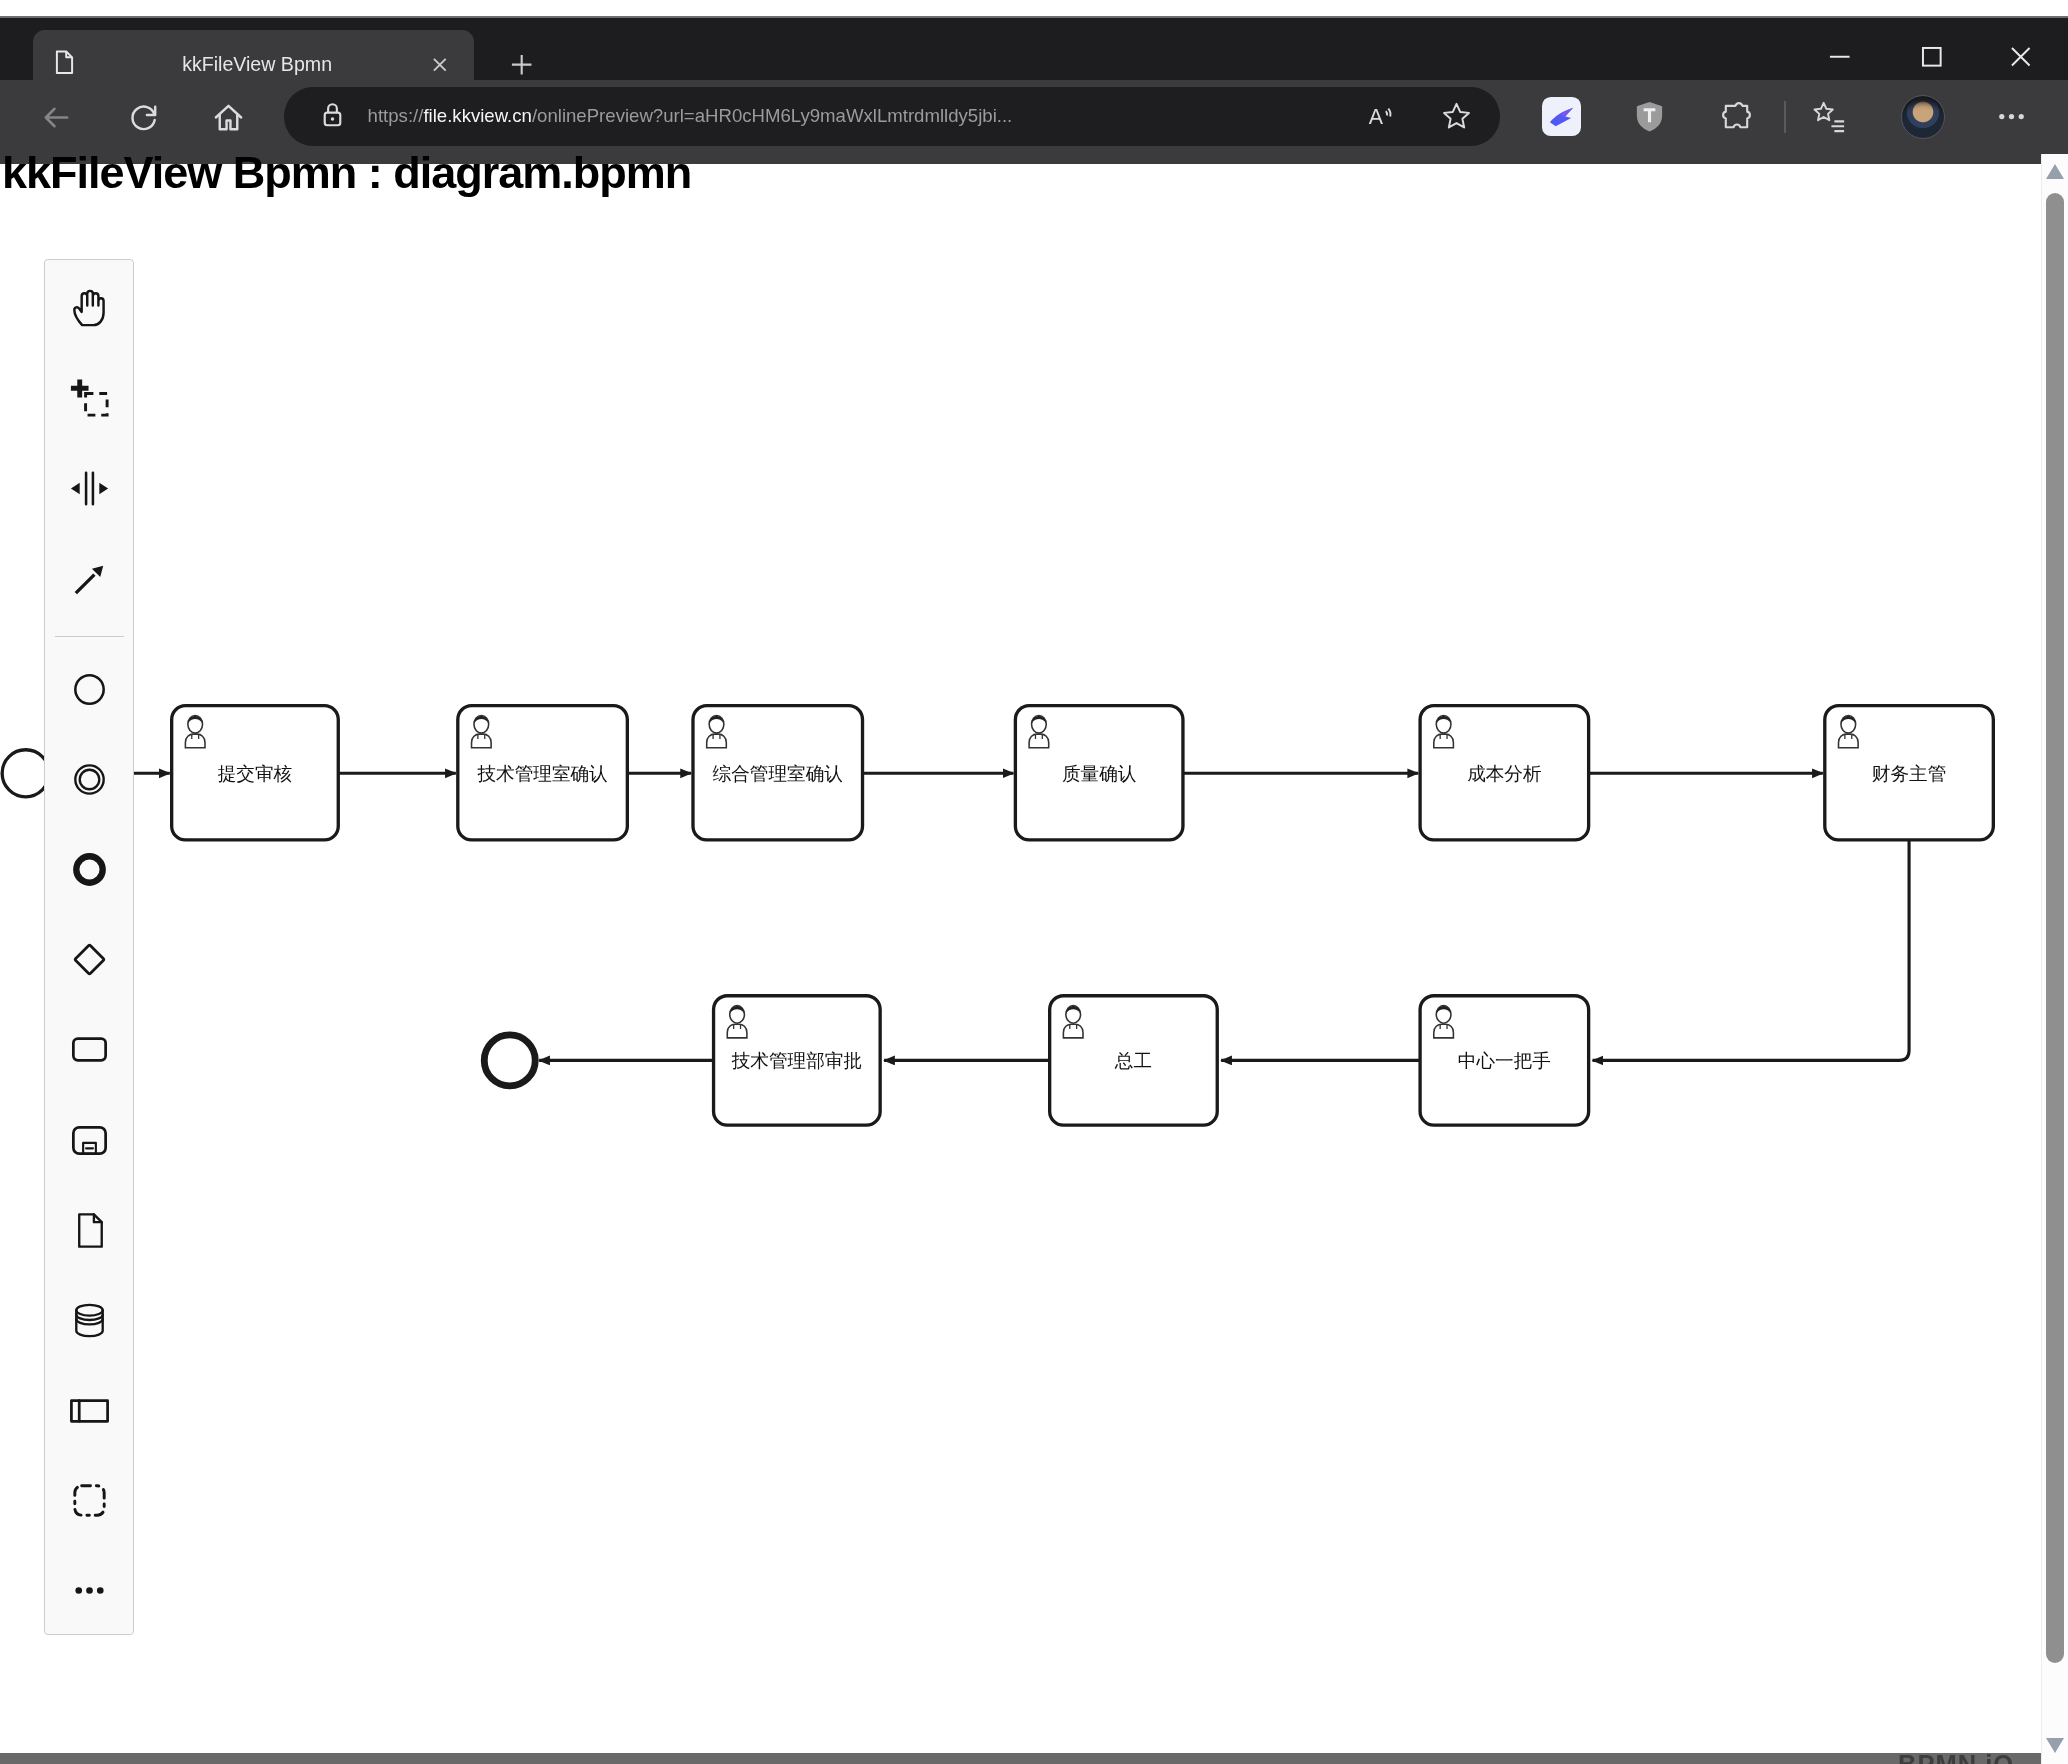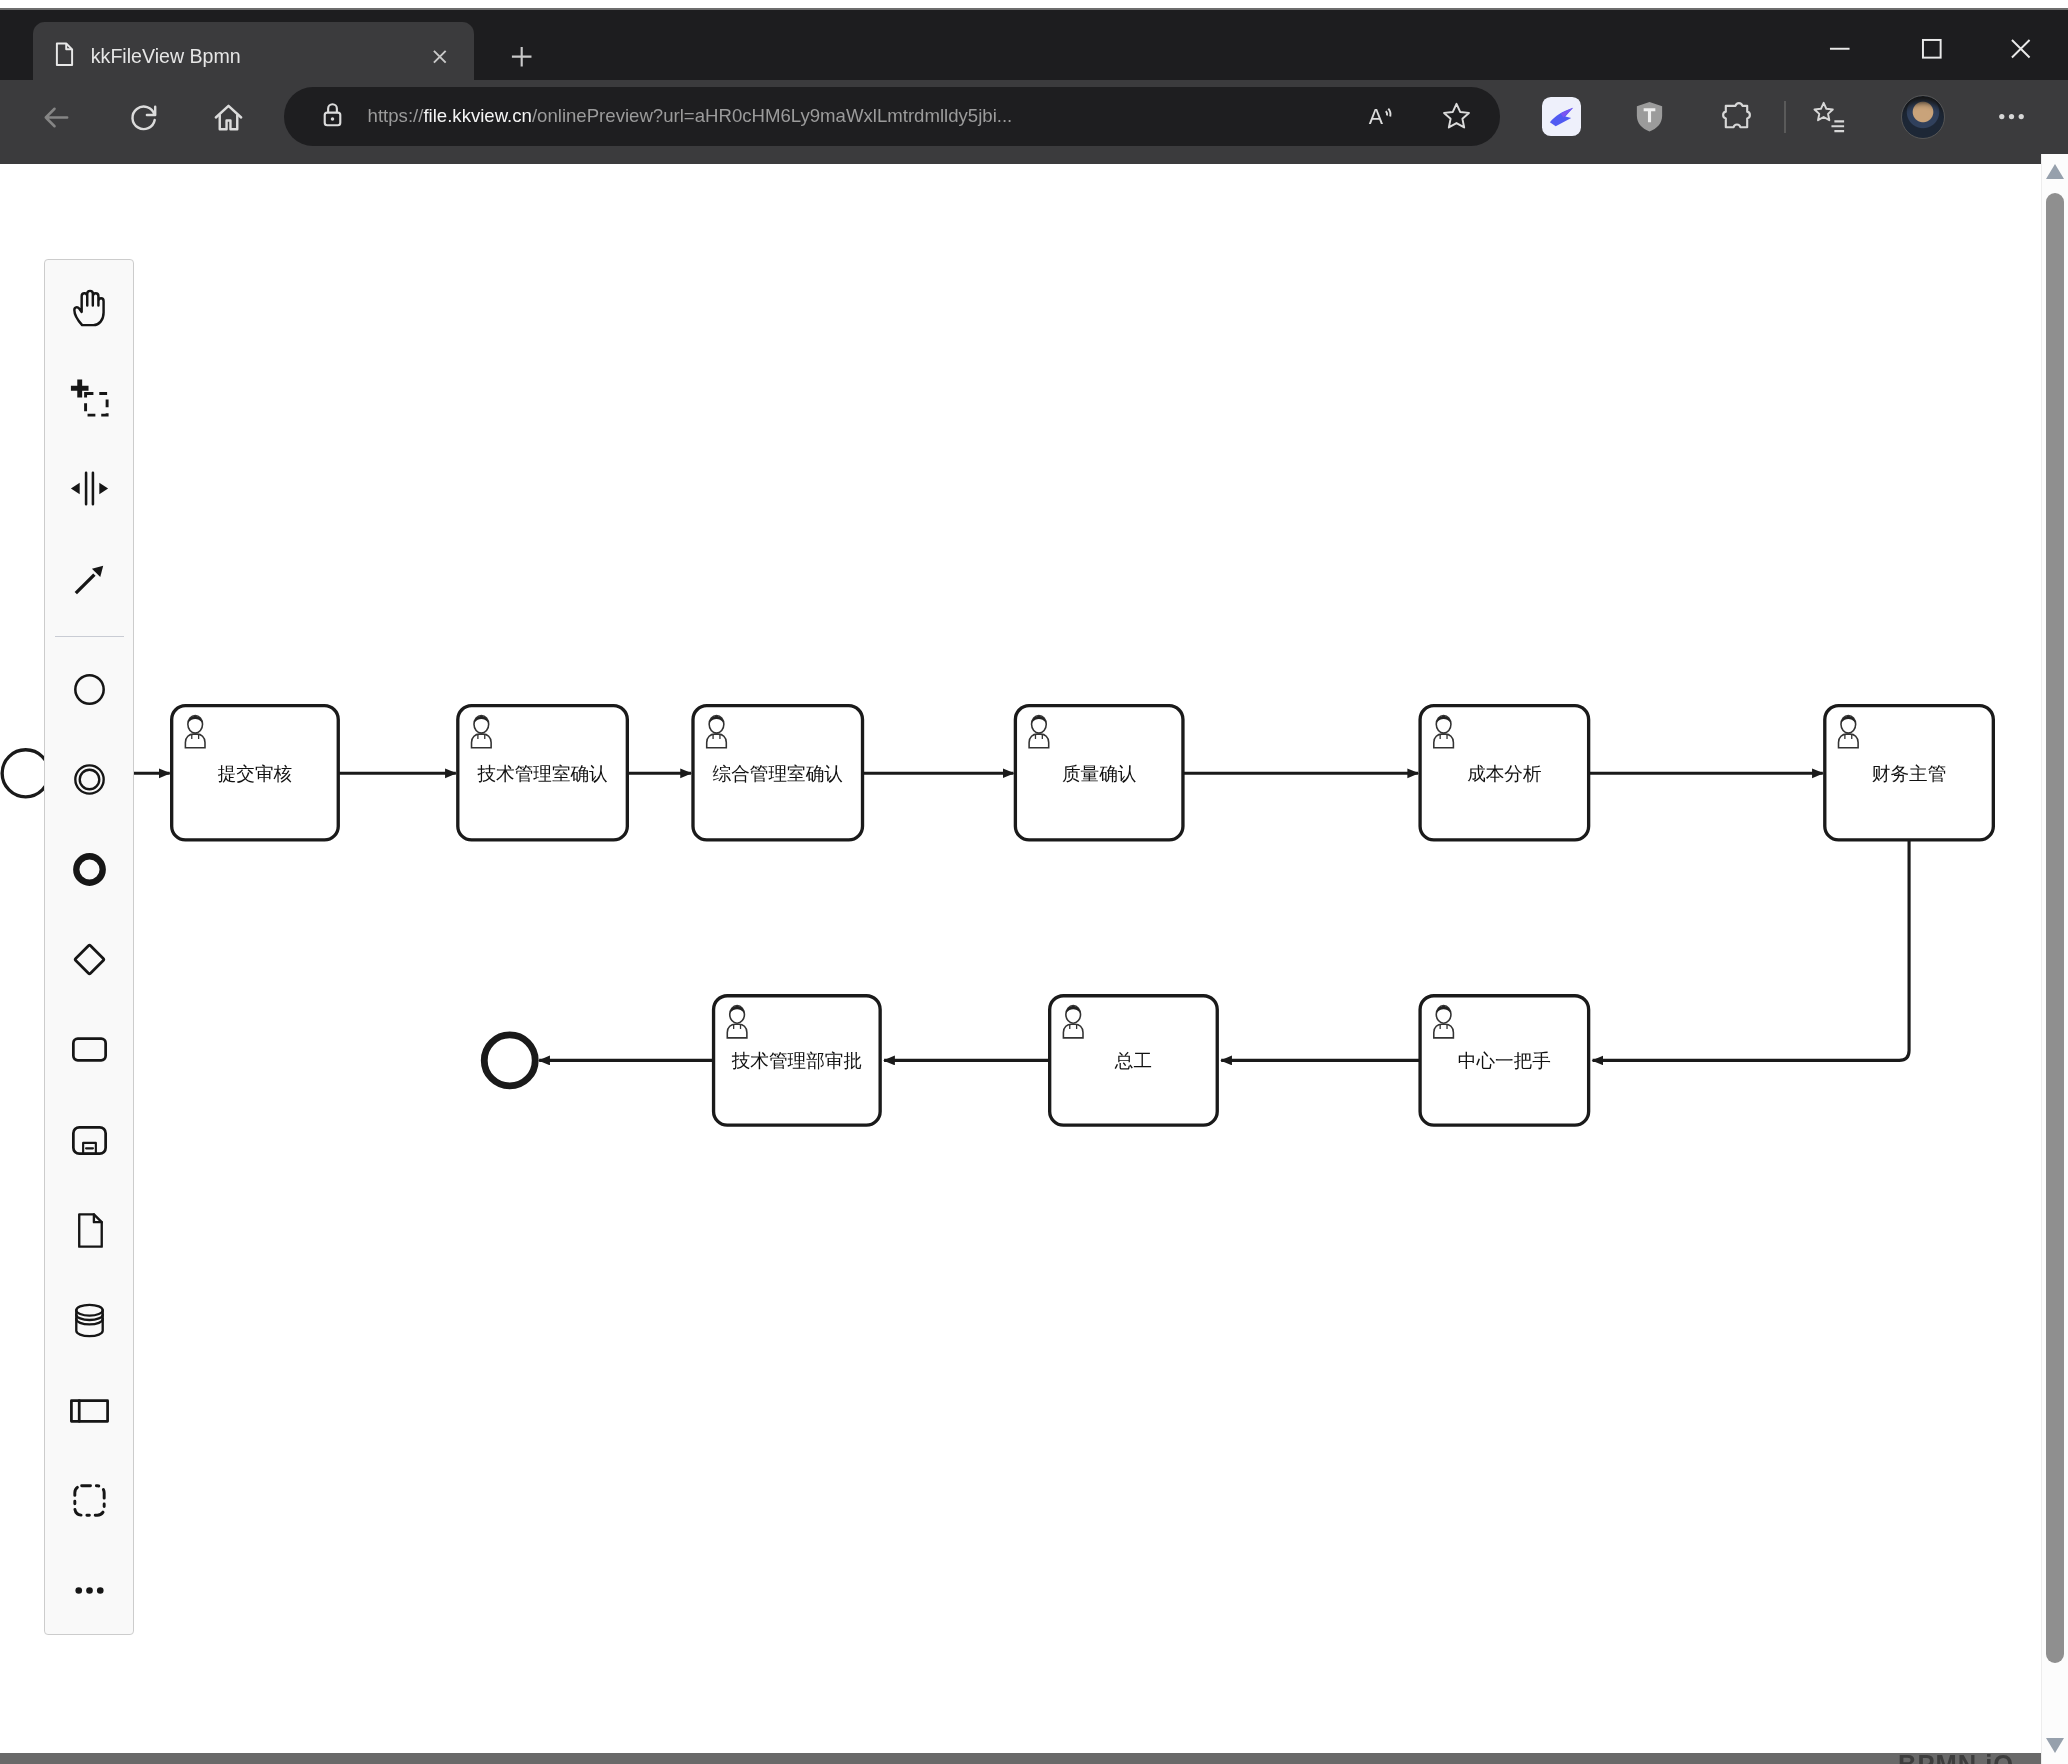--- a/index.html
+++ b/index.html
@@ -1,21 +1,21 @@
 <!DOCTYPE html>
 <html><head>
 <meta charset="utf-8">
 <style>
   * { box-sizing: border-box; margin:0; padding:0; }
   html,body { width:2068px; height:1764px; overflow:hidden; }
   body { font-family:"Liberation Sans", sans-serif; }
   .screen { position:relative; width:2068px; height:1764px; background:#fff; overflow:hidden; }
 
   
-  .titlebar { position:absolute; left:0; top:8px; width:2068px; height:80px; background:#1d1d1f; border-top:2px solid #6e6e6e; }
+  .titlebar { position:absolute; left:0; top:16px; width:2068px; height:80px; background:#1d1d1f; border-top:2px solid #6e6e6e;text-align:center; }
   .tab { position:absolute; left:33px; top:11.8px; width:441px; height:69px; background:#3b3b3d; border-radius:11.8px 11.8px 0 0; display:flex; align-items:center; padding:0 17.6px; }
   .tab-title { color:#e6e6e6; font-size:19.6px; flex:1; margin-left:13.7px; white-space:nowrap; overflow:hidden; }
   .tab-close { width:33px; height:33px; display:flex; align-items:center; justify-content:center; border-radius:5.9px; }
   .newtab { position:absolute; left:502px; top:27.4px; width:39px; height:39px; display:flex; align-items:center; justify-content:center; }
   .winbtn { position:absolute; top:7.8px; width:65px; height:61px; display:flex; align-items:center; justify-content:center; }
   .toolbar { position:absolute; left:0; top:80px; width:2068px; height:84px; background:#3b3b3d; }
   .navbtn { position:absolute; top:17.6px; width:39px; height:39px; display:flex; align-items:center; justify-content:center; }
   .urlbar { position:absolute; left:284px; top:6.9px; width:1216px; height:59px; background:#1e1e20; border-radius:29px; display:flex; align-items:center; }
   .url-text { font-size:18.6px; margin-left:17.6px; white-space:nowrap; overflow:hidden; max-width:951px; }
   .url-scheme,.url-rest { color:#9b9b9b; }
@@ -158,20 +158,21 @@
     <div class="avatar"></div>
     <div class="tb-ico" style="left:1992px">
       <svg width="35" height="35" viewBox="0 0 36 36">
           <circle cx="8" cy="18" r="2.7" fill="#d7d7d7"></circle>
           <circle cx="18" cy="18" r="2.7" fill="#d7d7d7"></circle>
           <circle cx="28" cy="18" r="2.7" fill="#d7d7d7"></circle>
         </svg>
     </div>
   </div>
 
+  <h1 class="page-title">kkFileView Bpmn : diagram.bpmn</h1>
 
   <svg class="diagram" id="diagram-svg" width="2068" height="1610" viewBox="0 0 2110 1643">
       <defs>
         <marker id="arrow" markerWidth="13" markerHeight="11" refX="11" refY="5" orient="auto" markerUnits="userSpaceOnUse">
           <path d="M0 0 L12 5 L0 10 z" fill="#1a1a1a"></path>
         </marker>
       </defs>
       <path d="M50 632 L173 632" fill="none" stroke="#1a1a1a" stroke-width="3.2" marker-end="url(#arrow)"></path>
       <path d="M345 632 L465 632" fill="none" stroke="#1a1a1a" stroke-width="3.2" marker-end="url(#arrow)"></path>
       <path d="M640 632 L705 632" fill="none" stroke="#1a1a1a" stroke-width="3.2" marker-end="url(#arrow)"></path>

